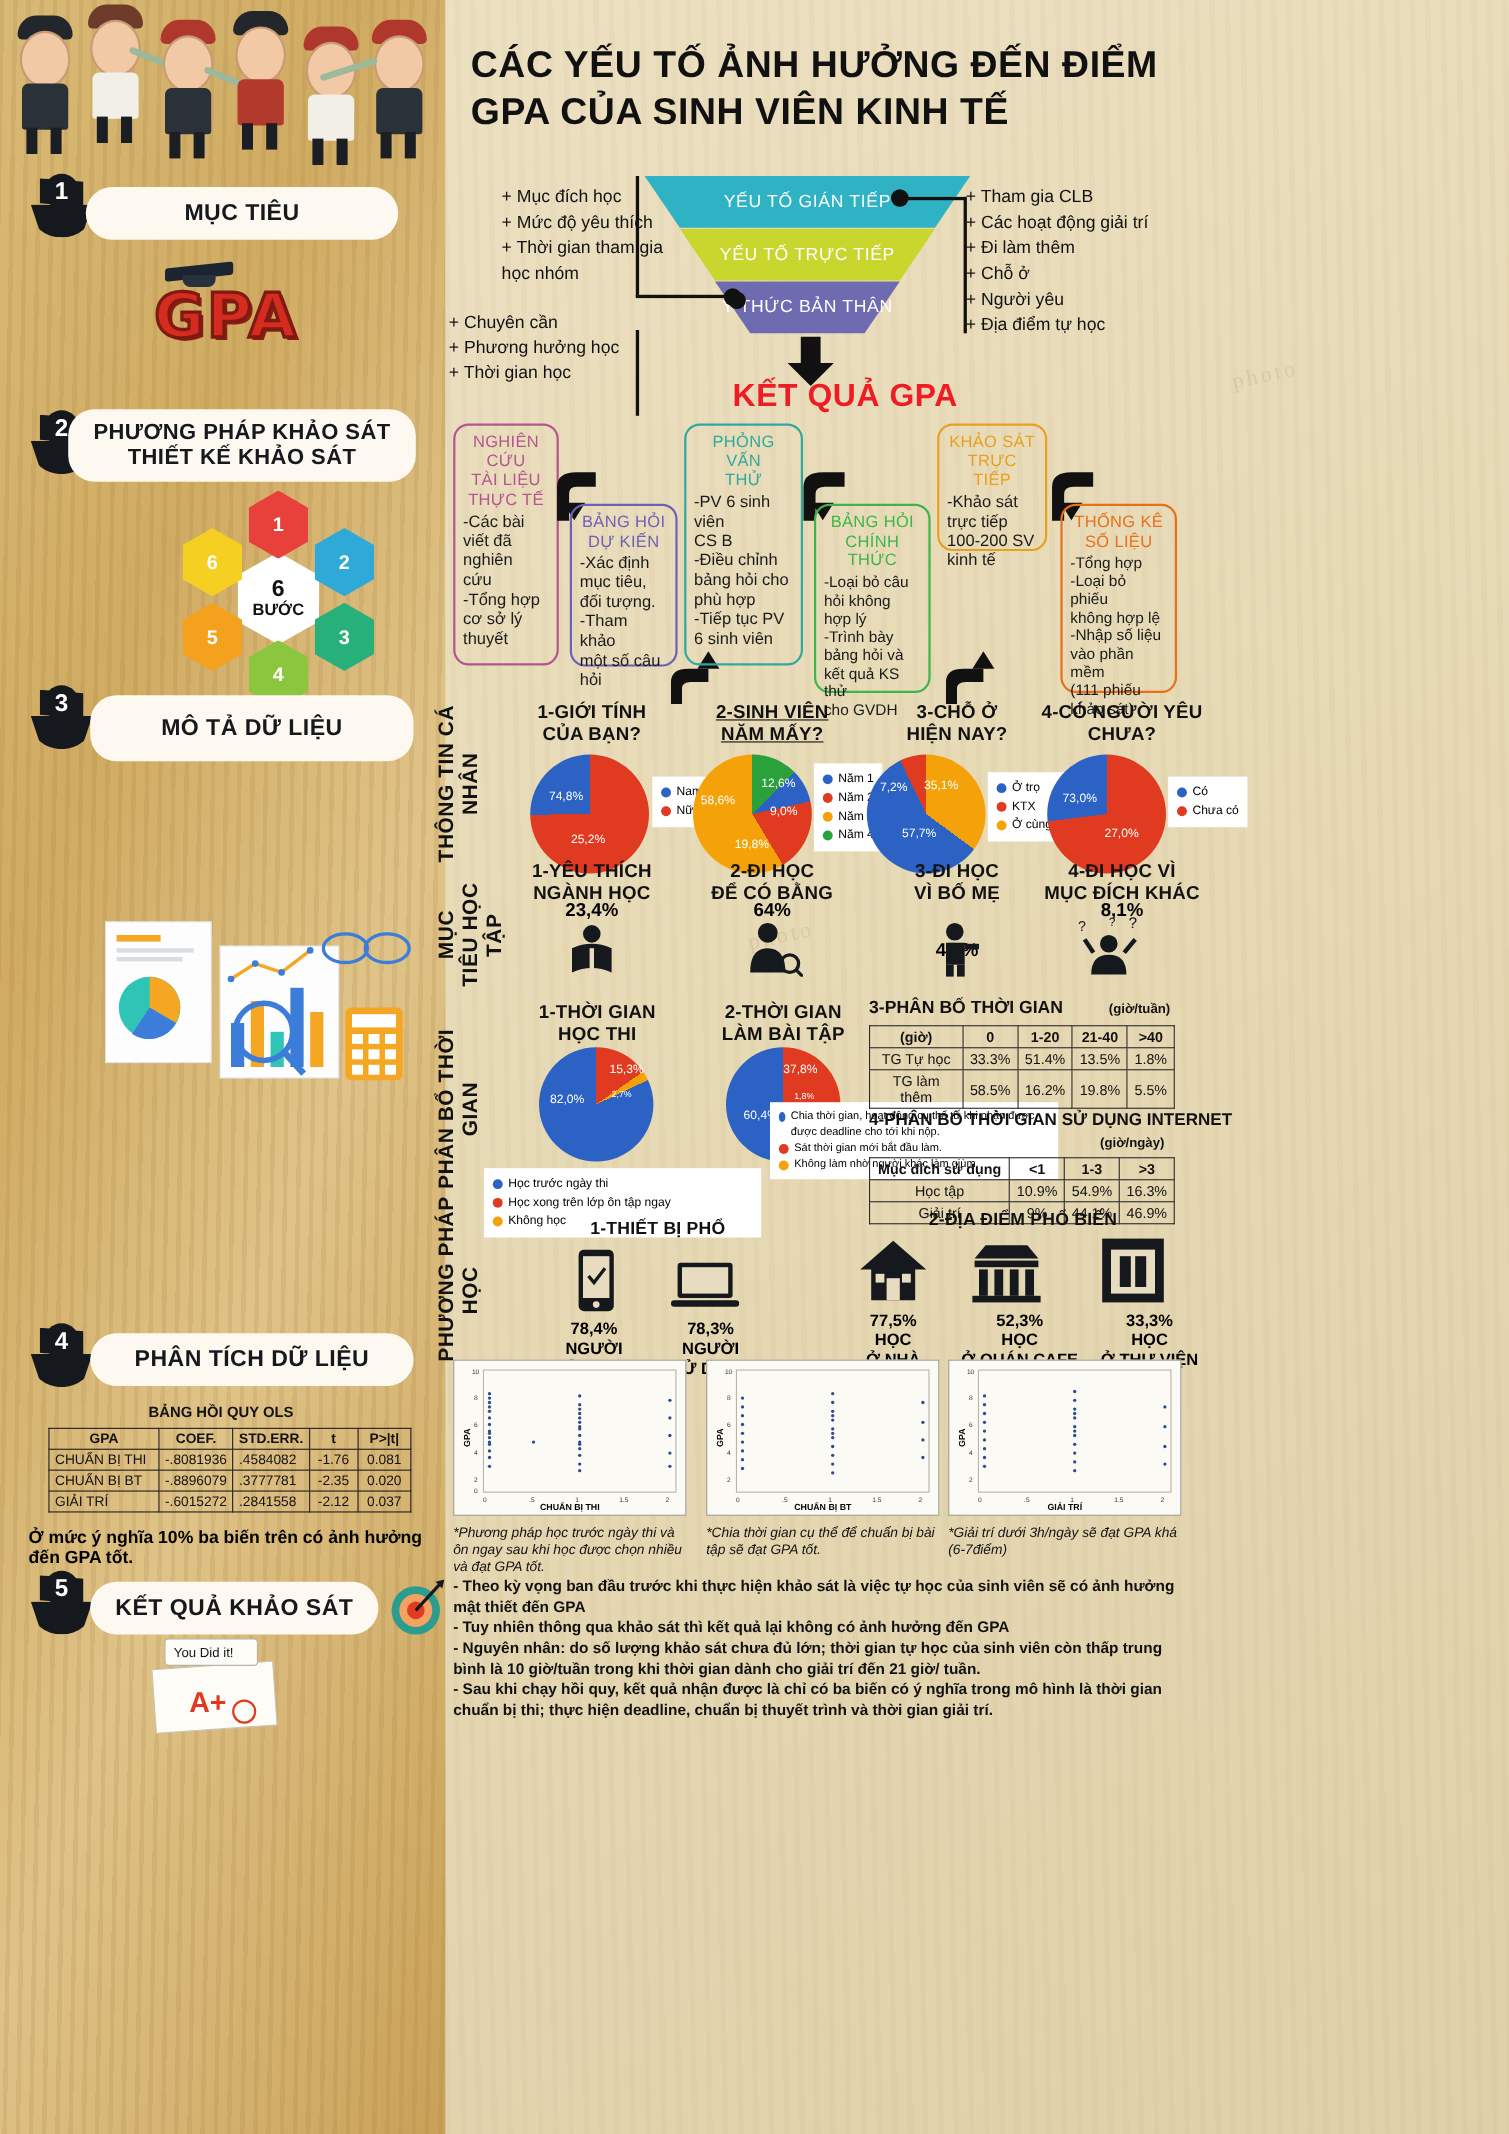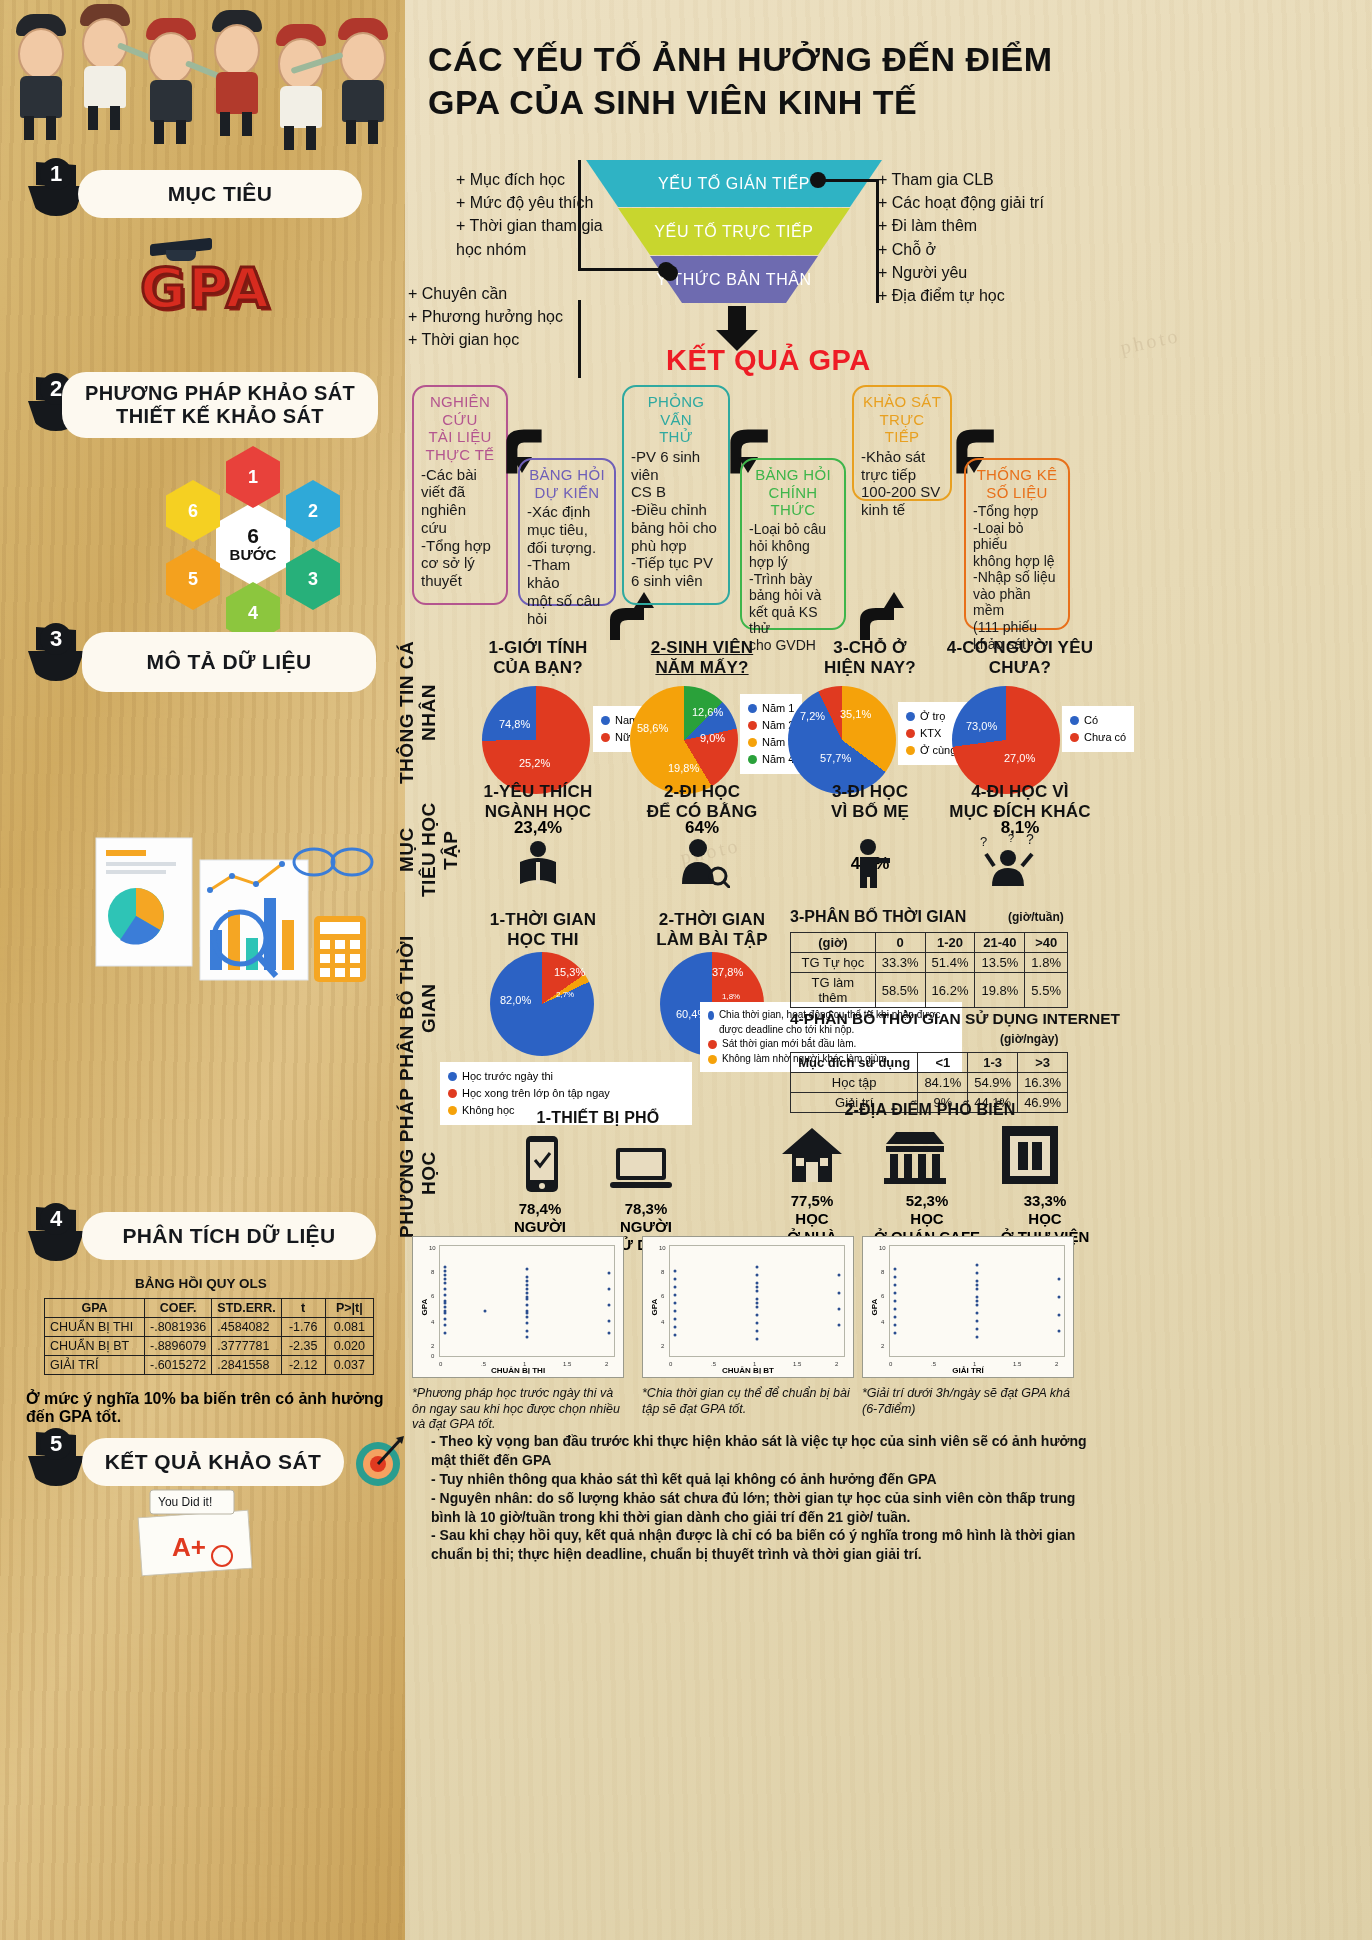--- a/index.html
+++ b/index.html
@@ -153,21 +153,21 @@
       font-size:8px; font-weight:bold; }
   .scatter .tick { position:absolute; font-size:6px; color:#333; }
   .scatter .plotbox { position:absolute; border:1px solid #b5b5a8; }
 
   
   table.ols { position:absolute; border-collapse:collapse; font-size:12.5px; }
   table.ols td, table.ols th { border:1.5px solid #1f1f1f; padding:2px 5px; color:#111; }
   table.ols th { font-weight:bold; text-align:center; }
 
   .note { position:absolute; font-size:12.5px; font-style:italic; color:#111; line-height:1.25; }
-  .concl { position:absolute; font-size:14px; font-weight:bold; color:#111; line-height:1.35;margin-left:19px; }
+  .concl { position:absolute; font-size:14px; font-weight:bold; color:#111; line-height:1.35; }
 
   .smallcap { position:absolute; font-size:13.5px; font-weight:bold; color:#111; }
 </style>
 </head>
 <body>
 
 <div class="bg"></div>
 <div class="bg-left"></div>
 <div class="bg-right-panel"></div>
 <div class="watermark" style="left:1120px; top:330px;">photo</div>
@@ -711,21 +711,21 @@
 <table class="dt" style="left:790px; top:1052px; width:278px;">
   <tbody>
       <tr>
     <th style="width:128px">Mục đích sử dụng</th>
     <th>&lt;1</th>
     <th>1-3</th>
     <th>&gt;3</th>
   </tr>
   <tr>
     <td>Học tập</td>
-    <td>84.1%</td>
+    <td>10.9%</td>
     <td>54.9%</td>
     <td>16.3%</td>
   </tr>
   <tr>
     <td>Giải trí</td>
     <td>9%</td>
     <td>44.1%</td>
     <td>46.9%</td>
   </tr>
 </tbody>

